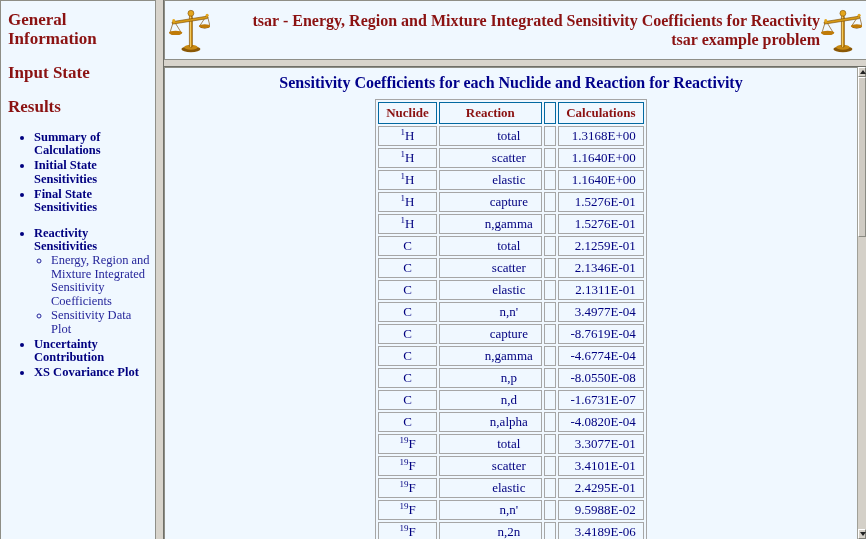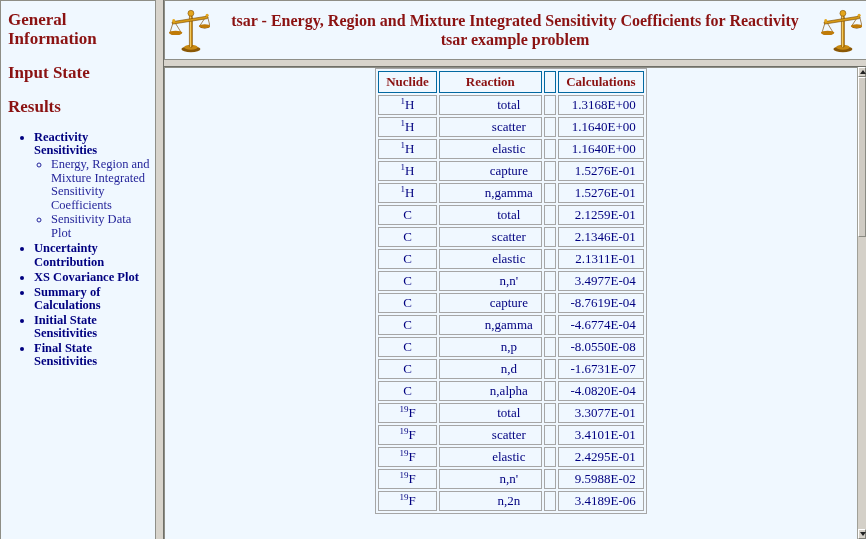--- a/index.html
+++ b/index.html
@@ -25,21 +25,21 @@
     box-sizing:border-box;background:#d8d4cc;
     border-left:1px solid #8f8f88;border-right:1px solid #6f6f68;cursor:col-resize;}
   .hdivider{position:absolute;left:164px;top:59px;right:0;height:8px;
     box-sizing:border-box;background:#d8d4cc;
     border-top:1px solid #8f8f88;border-bottom:1px solid #6f6f68;cursor:row-resize;}
 
   
   .header-frame{position:absolute;left:164px;top:0;right:0;height:59px;
     box-sizing:border-box;display:flex;align-items:center;padding:0 4px;overflow:hidden;}
   .balance{flex:0 0 auto;width:42px;height:48px;display:block;}
-  .titles{flex:1 1 auto;text-align:center;color:#8b1212;font-weight:bold;}
+  .titles{flex:1 1 auto;text-align:right;color:#8b1212;font-weight:bold;}
   .t1{font-size:16px;line-height:18px;margin-top:2px;}
   .t2{font-size:16px;line-height:19px;}
 
   
   .content-frame{position:absolute;left:164px;top:67px;right:0;bottom:0;
     box-sizing:border-box;overflow:hidden;}
   .content-inner{position:absolute;left:1px;top:1px;right:9px;bottom:0;overflow:hidden;}
   .section-title{text-align:center;color:#00008b;font-weight:bold;font-size:16px;
     margin:6px 0 7px 0;}
   table.sens{margin:0 auto;border-collapse:separate;border-spacing:2px;
@@ -73,32 +73,32 @@
 </style>
 </head>
 <body>
 
 <div class="app">
 
   <aside class="frame sidebar">
     <div class="side-h">General Information</div>
     <div class="side-h">Input State</div>
     <div class="side-h">Results</div>
+    <ul class="side-list" id="nav1">
+        <li>Summary of Calculations</li>
+        <li>Initial State Sensitivities</li>
+        <li>Final State Sensitivities</li>
+      </ul>
     <ul class="side-list gap" id="nav2">
         <li>Reactivity Sensitivities<ul class="side-sub">
             <li>Energy, Region and Mixture Integrated Sensitivity Coefficients</li>
             <li>Sensitivity Data Plot</li>
           </ul></li>
         <li>Uncertainty Contribution</li>
         <li>XS Covariance Plot</li>
-      </ul>
-    <ul class="side-list" id="nav1">
-        <li>Summary of Calculations</li>
-        <li>Initial State Sensitivities</li>
-        <li>Final State Sensitivities</li>
       </ul>
   </aside>
 
   <div class="vdivider"></div>
 
   <header class="frame header-frame">
     <svg class="balance" viewBox="0 0 44 48">
       <ellipse cx="24" cy="44" rx="10" ry="3.2" fill="#8a5806"></ellipse>
       <ellipse cx="24" cy="42" rx="7" ry="2.6" fill="#c88a12"></ellipse>
       <rect x="22.4" y="9" width="3.2" height="33" rx="1.5" fill="#c88a12" stroke="#7a4a05" stroke-width="0.6"></rect>
@@ -137,20 +137,21 @@
       <ellipse cx="8" cy="27" rx="7" ry="2.3" fill="#c07b08"></ellipse>
       <path d="M32.5 20 A6.5 4 0 0 0 44.5 20 Z" fill="#5f3504"></path>
       <ellipse cx="38.5" cy="20" rx="6" ry="2" fill="#c07b08"></ellipse>
     </svg>
   </header>
 
   <div class="hdivider"></div>
 
   <main class="frame content-frame">
     <div class="content-inner">
+      <div class="section-title">Sensitivity Coefficients for each Nuclide and Reaction for Reactivity</div>
       <table class="sens">
         <thead id="thead">
             <tr>
               <th>Nuclide</th>
               <th>Reaction</th>
               <th class="spacer-col"></th>
               <th>Calculations</th>
             </tr>
           </thead>
         <tbody id="tbody">

